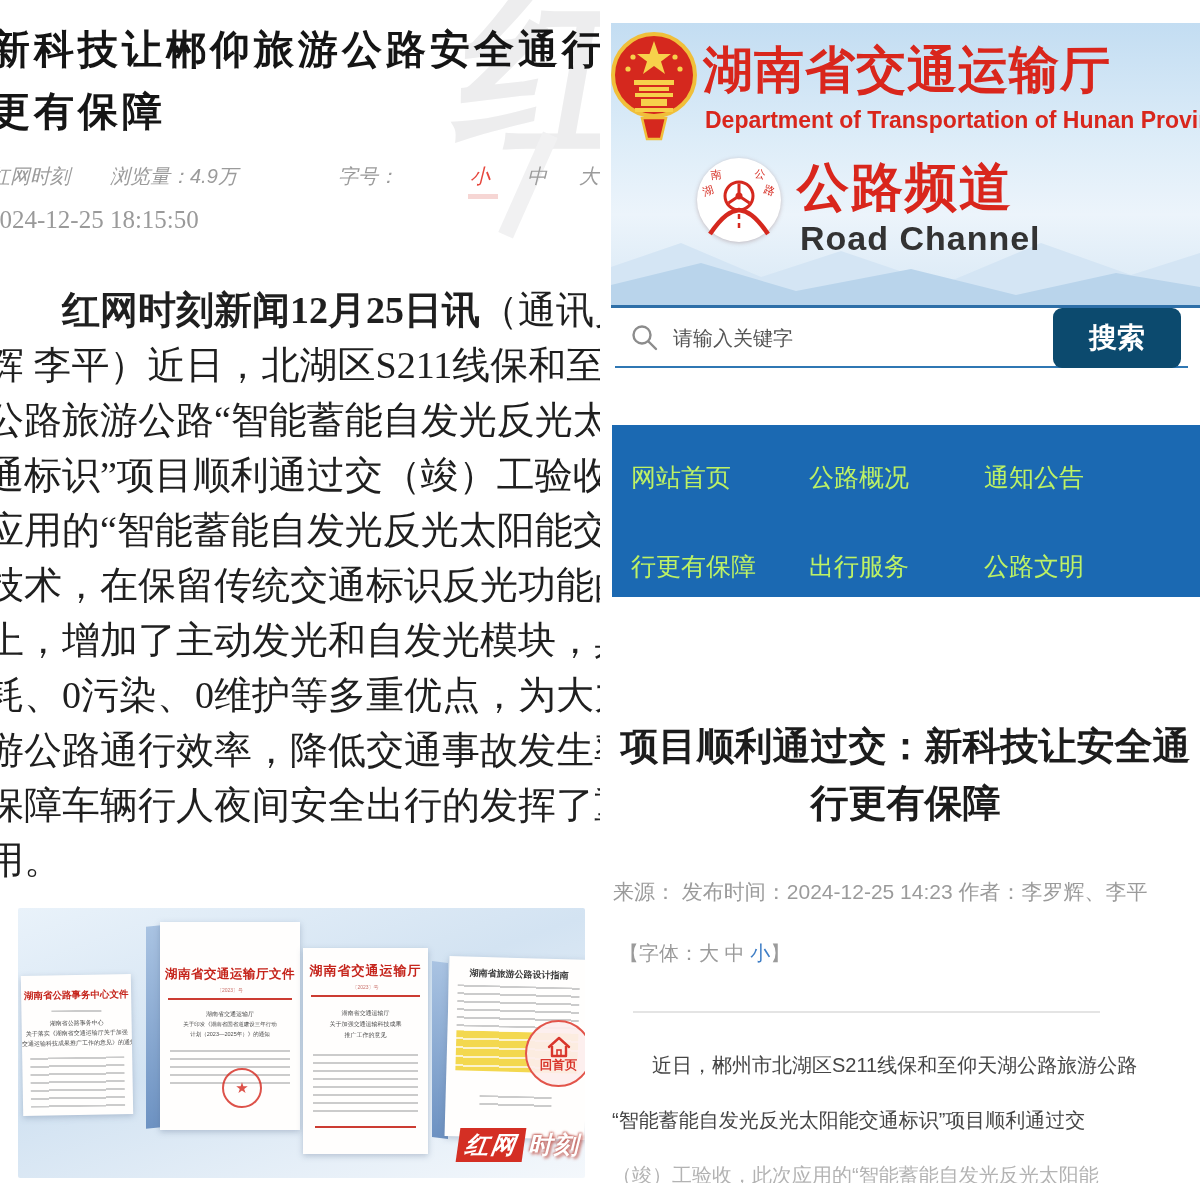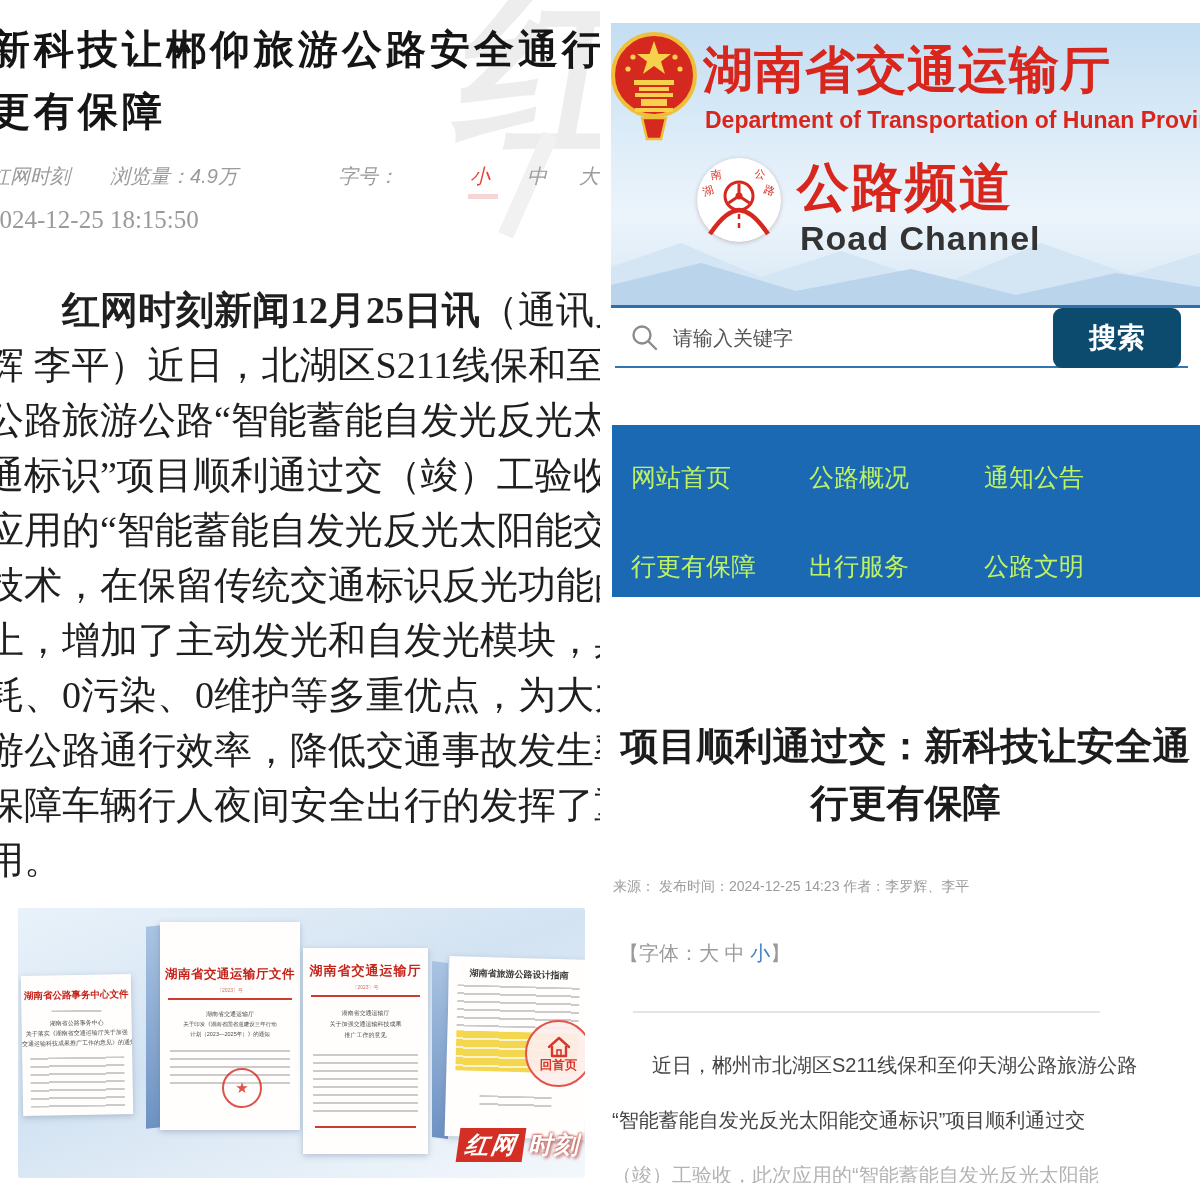--- a/index.html
+++ b/index.html
@@ -84,21 +84,21 @@
   .nav{position:absolute;left:1px;top:425px;width:588px;height:172px;background:#1b69b2;}
   .nav .ni{position:absolute;color:#bef264;font-size:25px;white-space:nowrap;margin-top:7px;}
   .ni1{left:19px;top:29px;}  .ni2{left:197px;top:29px;} .ni3{left:372px;top:29px;}
   .ni4{left:19px;top:118px;} .ni5{left:197px;top:118px;}.ni6{left:372px;top:118px;}
 
   .breadcrumb{position:absolute;left:21px;top:632px;height:40px;display:flex;align-items:center;gap:11px;}
   .bc-text{font-size:20px;color:#9a9a9a;white-space:nowrap;}
 
   .r-title{position:absolute;left:0;top:718px;width:589px;margin:0;text-align:center;font-size:38px;
            line-height:57px;font-weight:700;color:#1c1c1c;}
-  .r-meta{position:absolute;left:2px;top:878px;font-size:14px;color:#9b9b9b;white-space:nowrap;}
+  .r-meta{position:absolute;left:2px;top:878px;font-size:21px;color:#9b9b9b;white-space:nowrap;}
   .r-fontrow{position:absolute;left:8px;top:940px;width:589px;text-align:left;font-size:20px;color:#9b9b9b;}
   .r-fontrow .blue{color:#3f7ec6;}
   .r-divider{position:absolute;left:22px;top:1011px;width:467px;height:2px;background:#e4e4e4;}
   .r-body{position:absolute;left:1px;top:1038px;width:600px;height:145px;overflow:hidden;
           font-size:20px;line-height:55px;color:#454545;}
   .r-body .ln{white-space:nowrap;height:55px;}
   .r-body .dim{color:#b3b3b3;}
 </style>
 </head>
 <body>

